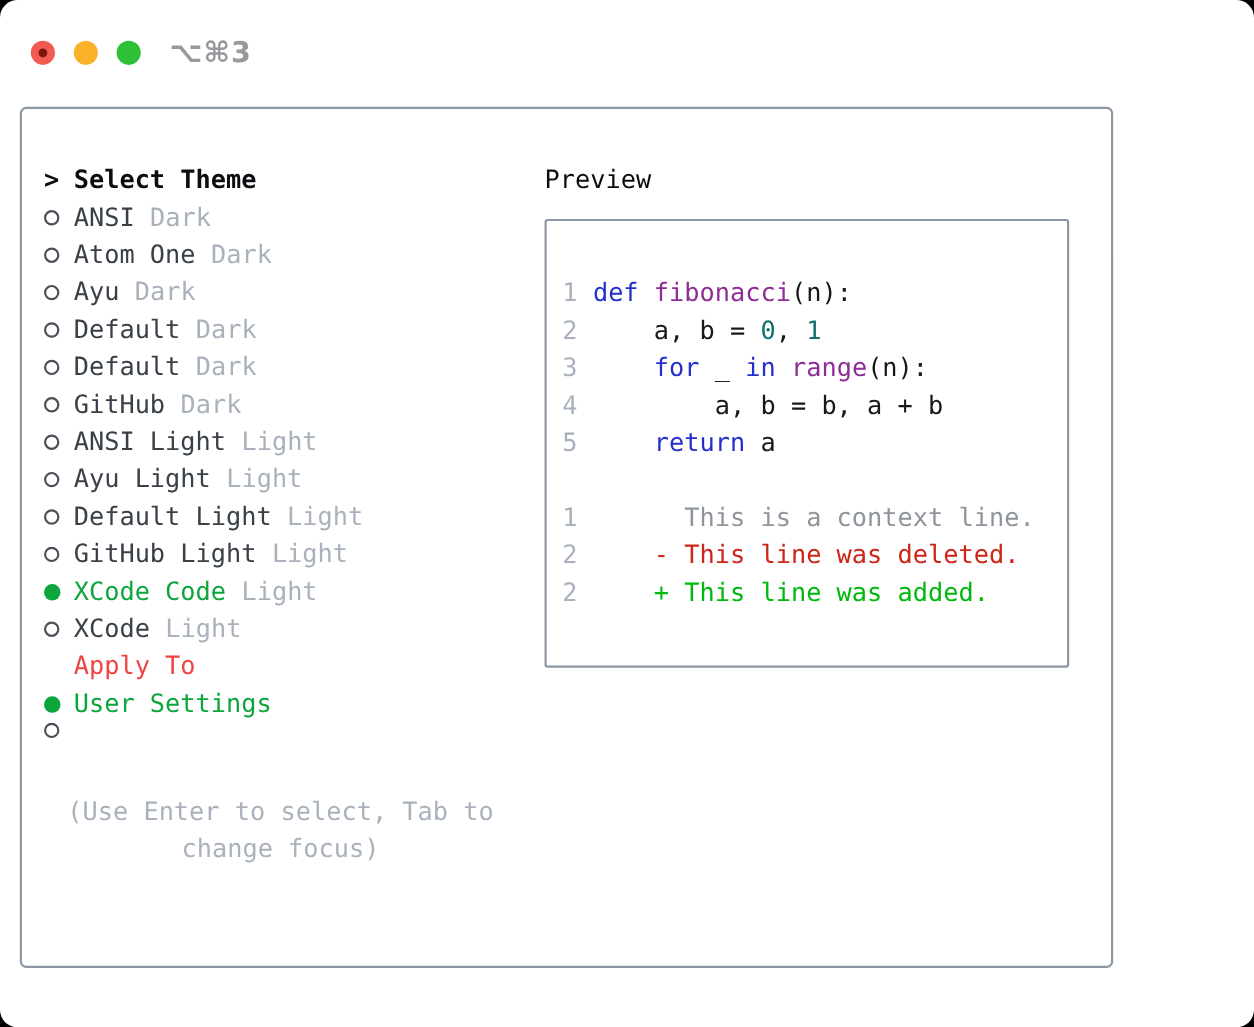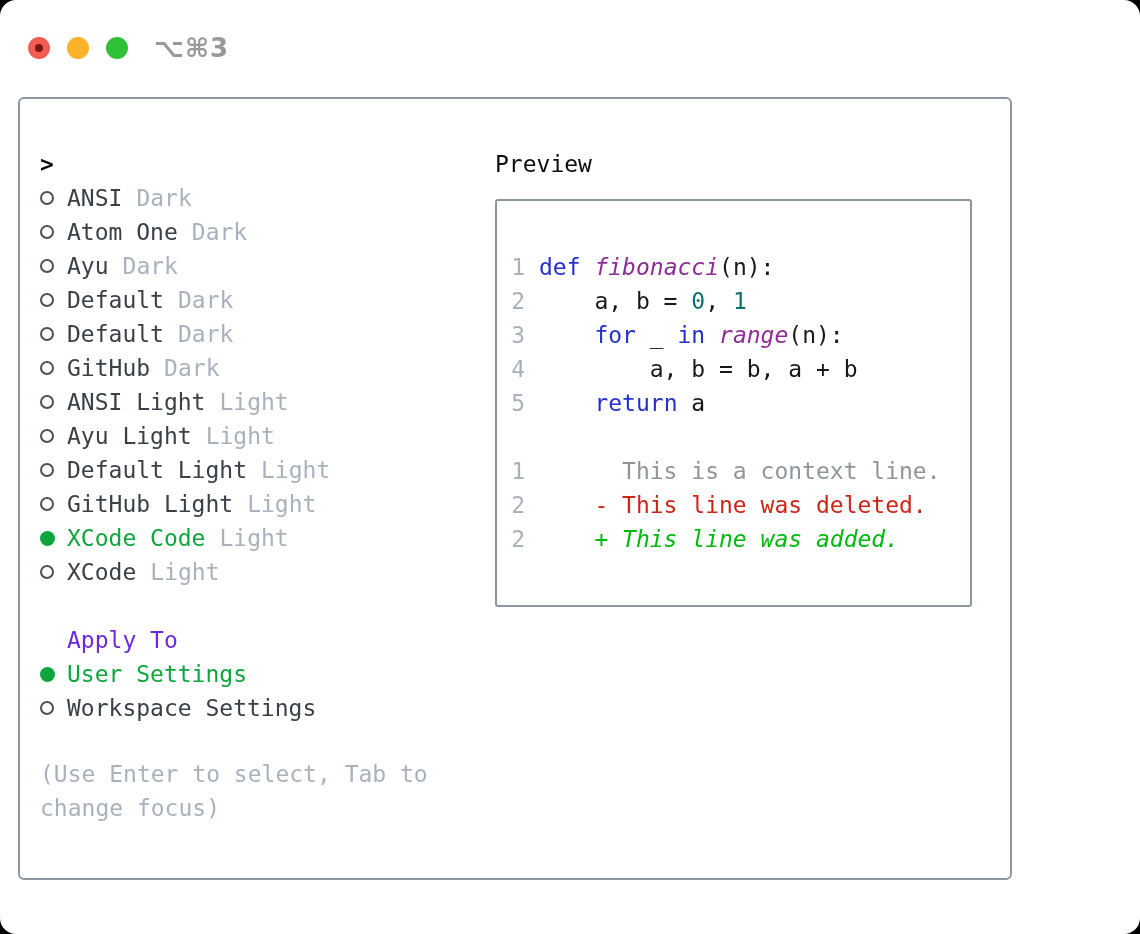--- a/index.html
+++ b/index.html
@@ -84,53 +84,54 @@
     width: 15px; height: 15px; border-radius: 50%;
     background: var(--accent-green);
   }
   .prompt-char { font-weight: bold; color: #0b0d10; }
 
   .list-header { font-weight: bold; color: #0b0d10; }
   .theme-name { white-space: pre; }
   .theme-name.selected { color: var(--accent-green); }
   .variant-suffix { color: var(--muted-gray); margin-left: 14px; white-space: pre; }
 
-  .apply-header { color: #6d28d9; margin-top: 34px; }
+  .apply-header { color: #ef4444; }
   .apply-label { white-space: pre; }
   .apply-label.selected { color: var(--accent-green); }
 
   .hint {
-    margin-top: 32px;
+    margin-top: 50px;
     color: var(--muted-gray);
     width: 430px;
+    text-align: center;
   }
 
   
   .preview-label { font-weight: normal; color: #0b0d10; }
   .preview-box {
     margin-top: 18px;
     width: 477px; height: 408px;
     border: 2px solid var(--border-gray);
     border-radius: 3px;
     padding: 49px 0;
     overflow: hidden;
   }
   .pline { display: flex; padding-left: 14px; height: 34px; }
   .lnum {
     width: 14px; flex-shrink: 0; text-align: right;
     color: var(--muted-gray);
   }
   .pcontent { margin-left: 14px; white-space: pre; color: var(--code-plain); }
   .seg-kw    { color: var(--code-keyword); }
-  .seg-fn    { color: var(--code-function); font-style: italic; }
+  .seg-fn    { color: var(--code-function); }
   .seg-lit   { color: var(--code-literal); }
   .seg-plain { color: var(--code-plain); }
   .seg-ctx   { color: var(--context-gray); }
   .seg-del   { color: var(--diff-red); }
-  .seg-add   { color: var(--diff-green); font-style: italic; }
+  .seg-add   { color: var(--diff-green); }
 </style>
 </head>
 <body>
 
 <div class="window">
 
   <div class="titlebar">
     <div class="lights">
       <button class="light light-close"></button>
       <button class="light light-min"></button>
@@ -139,20 +140,21 @@
     <div class="window-title">⌥⌘3</div>
   </div>
 
   <div class="panel">
 
     <div class="left-col">
       <div class="row">
         <span class="marker">
           <span class="prompt-char">&gt;</span>
         </span>
+        <span class="list-header">Select Theme</span>
       </div>
 
       <div id="theme-list">
           <div class="row">
             <span class="marker">
               <span class="ring"></span>
             </span>
             <span class="theme-name">ANSI</span>
             <span class="variant-suffix">Dark</span>
           </div>
@@ -244,21 +246,20 @@
           <div class="row">
             <span class="marker">
               <span class="dot"></span>
             </span>
             <span class="apply-label selected">User Settings</span>
           </div>
           <div class="row">
             <span class="marker">
               <span class="ring"></span>
             </span>
-            <span class="apply-label">Workspace Settings</span>
           </div>
         </div>
 
       <div class="hint">(Use Enter to select, Tab to change focus)</div>
     </div>
 
     <div class="right-col">
       <div class="preview-label">Preview</div>
       <div class="preview-box" id="preview-box">
           <div class="pline">

